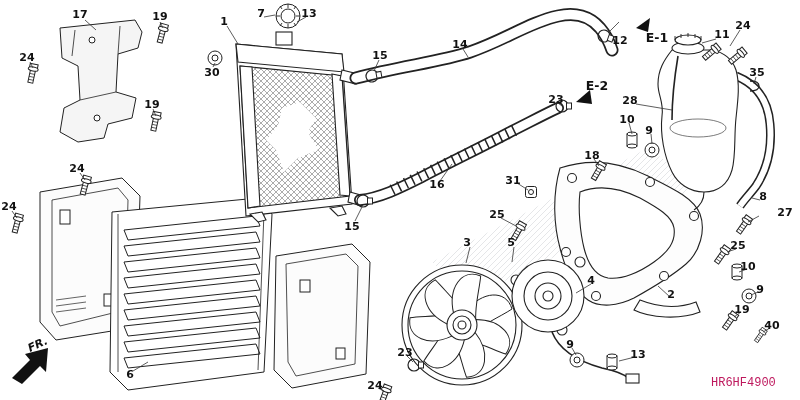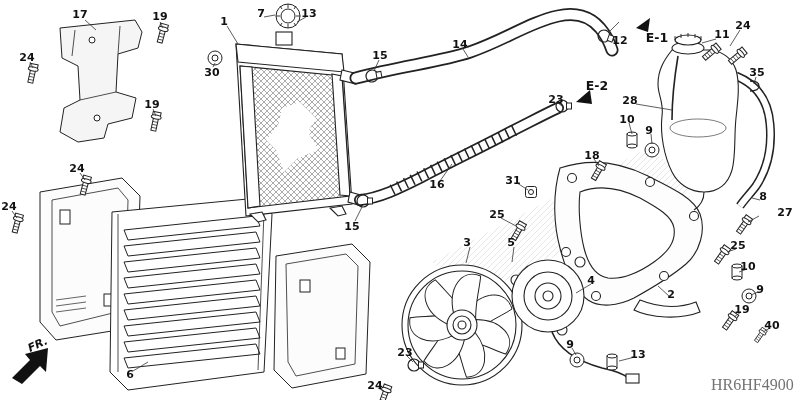--- a/index.html
+++ b/index.html
@@ -6,22 +6,22 @@
   .stage{position:relative;width:800px;height:400px;background:#fff;overflow:hidden;
          font-family:"DejaVu Sans",sans-serif;}
   .stage > svg{position:absolute;left:0;top:0;}
   .callout{position:absolute;transform:translate(-50%,-50%);
            font-size:11px;font-weight:bold;color:#111;white-space:nowrap;line-height:1;}
   .callout.em{font-size:12.5px;}
   .wm1{position:absolute;left:428px;top:303px;font-size:12.5px;letter-spacing:1.5px;
        color:rgba(125,130,140,0.8);white-space:nowrap;}
   .wm2{position:absolute;left:468px;top:316px;font-size:24px;font-weight:bold;
        letter-spacing:1px;color:rgba(192,38,48,0.55);white-space:nowrap;}
-  .diagram-code{position:absolute;left:711px;top:376px;font-size:16px;color:#737373;
-                font-family:Liberation Serif, serif;}
+  .diagram-code{position:absolute;left:711px;top:376px;font-size:12px;color:#be185d;
+                font-family:Liberation Mono, monospace;}
 </style>
 </head>
 <body>
 
 <div class="stage">
 
 <svg width="800" height="400" viewBox="0 0 800 400">
   <defs>
     <pattern id="mesh" width="6" height="6" patternUnits="userSpaceOnUse">
       <path d="M0 6 L6 0 M0 0 L6 6" stroke="#666" stroke-width="0.55" fill="none"></path>

